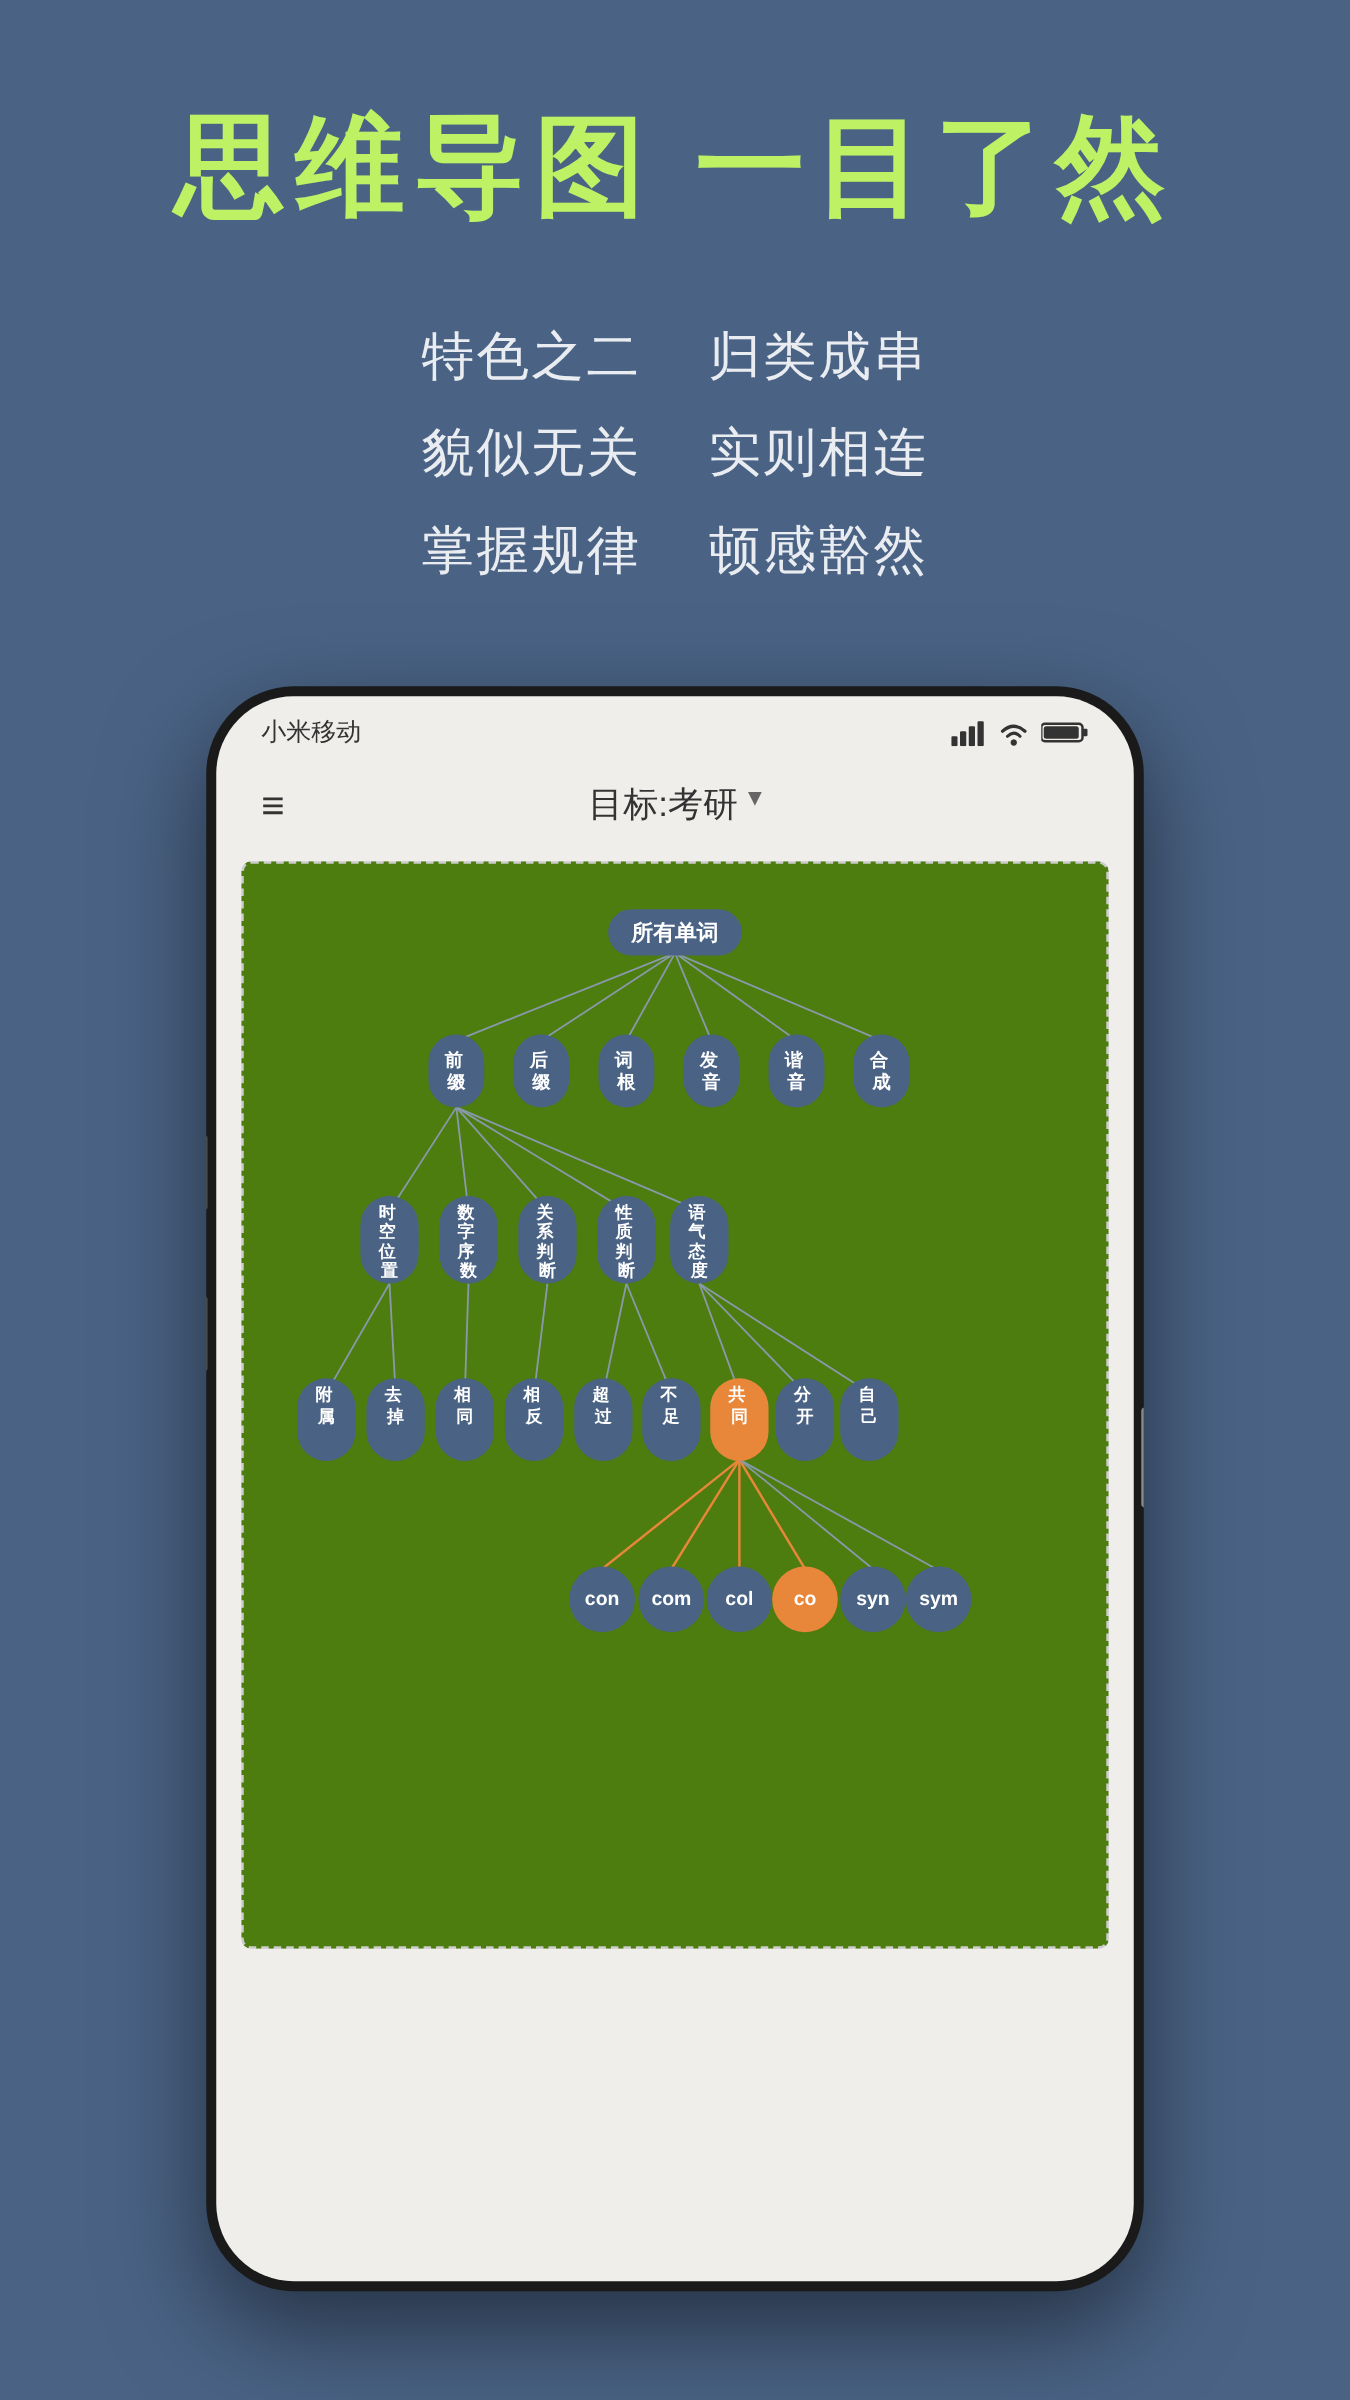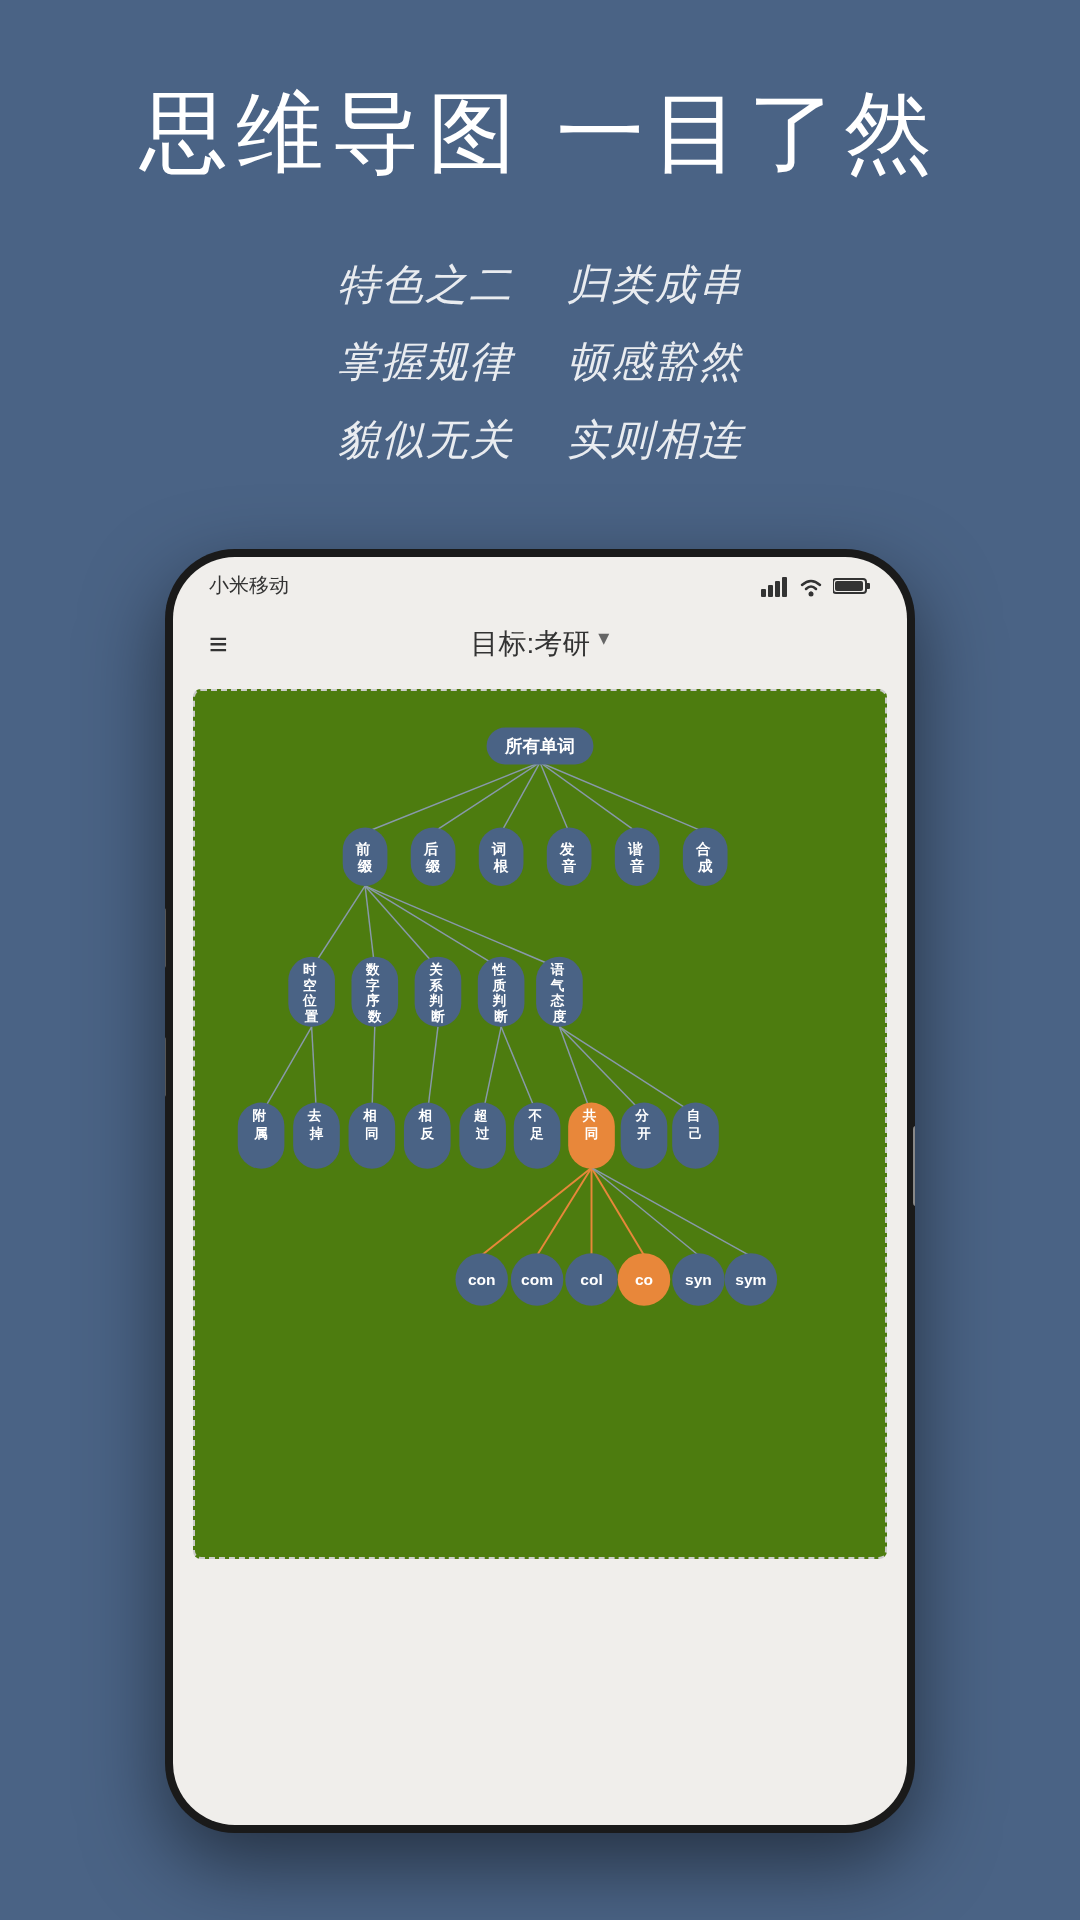--- a/index.html
+++ b/index.html
@@ -25,32 +25,31 @@
     
     .title-section {
       width: 100%;
       text-align: center;
       padding-top: 80px;
       padding-bottom: 40px;
     }
 
     .main-title {
       font-size: 88px;
-      font-weight: 400;
-      color: #ffffff;
+      font-weight: 700;
+      color: #bef264;
       letter-spacing: 8px;
       line-height: 1.2;
     }
 
     
     .subtitle-section {
       width: 100%;
       text-align: center;
       padding: 20px 0 50px 0;
-      font-style: italic;
     }
 
     .subtitle-line {
       font-size: 42px;
       color: rgba(255,255,255,0.88);
       line-height: 1.85;
       letter-spacing: 2px;
     }
 
     .subtitle-line span {
@@ -204,26 +203,26 @@
   <div class="title-section">
     <div class="main-title">思维导图  一目了然</div>
   </div>
 
   <div class="subtitle-section">
     <div class="subtitle-line">
       <span class="subtitle-left">特色之二</span>
       <span>归类成串</span>
     </div>
     <div class="subtitle-line">
+      <span class="subtitle-left">貌似无关</span>
+      <span>实则相连</span>
+    </div>
+    <div class="subtitle-line">
       <span class="subtitle-left">掌握规律</span>
       <span>顿感豁然</span>
-    </div>
-    <div class="subtitle-line">
-      <span class="subtitle-left">貌似无关</span>
-      <span>实则相连</span>
     </div>
   </div>
 
   <div class="phone-wrapper">
     <div class="phone-frame">
 
       <div class="vol-btn-1"></div>
       <div class="vol-btn-2"></div>
       <div class="side-btn"></div>
 

